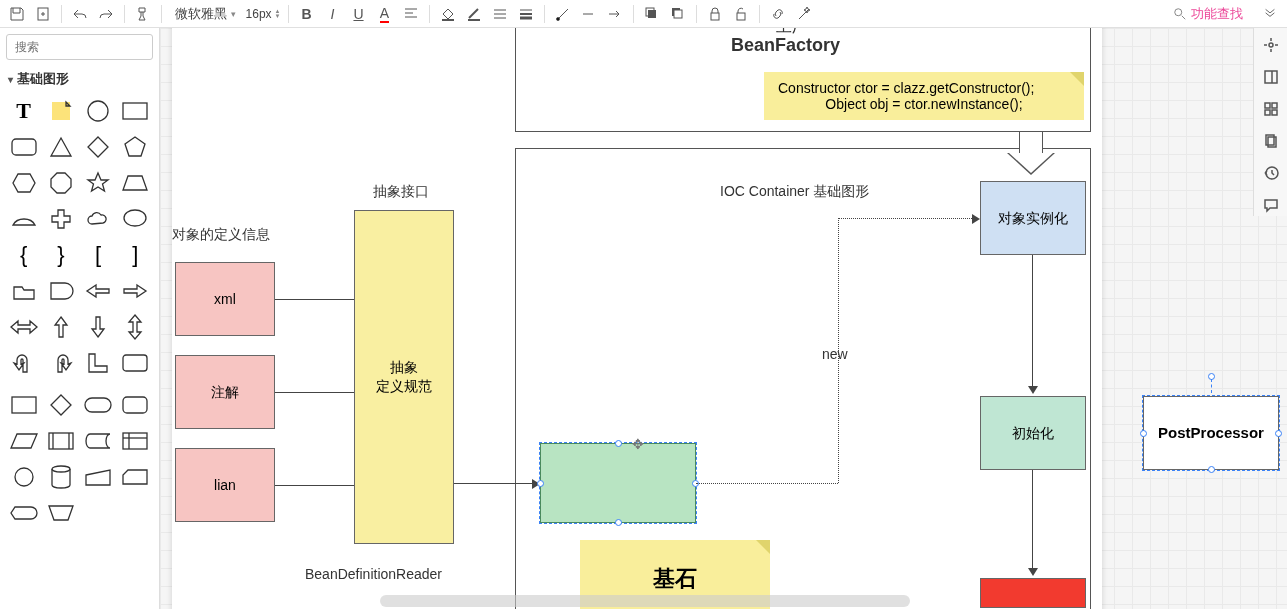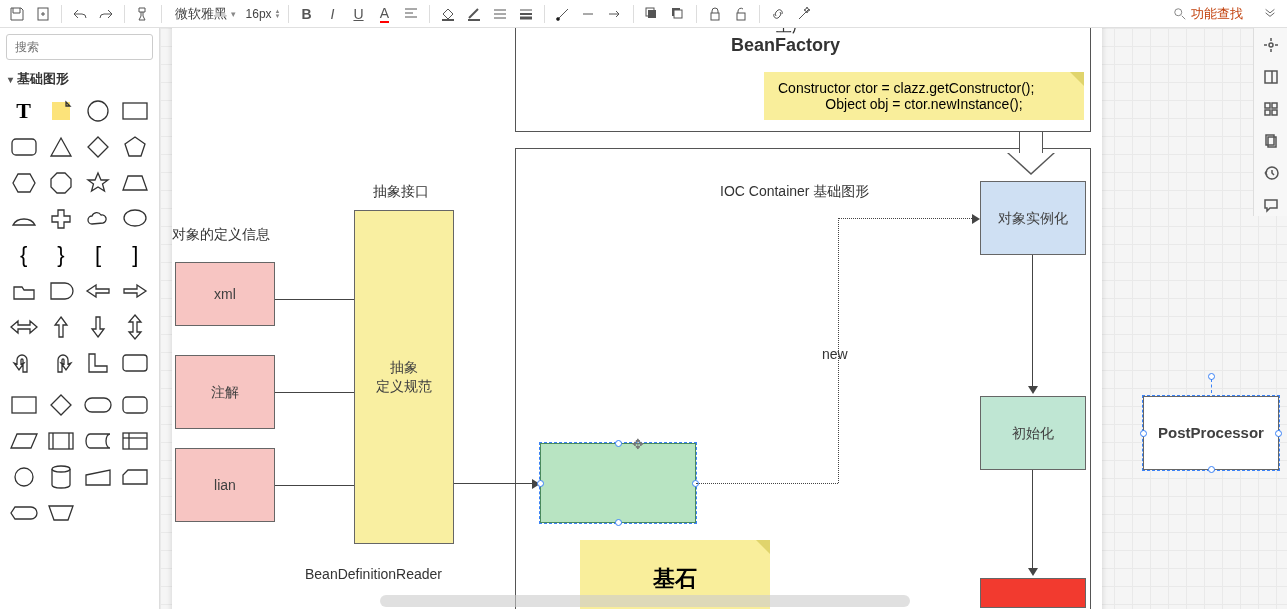--- a/index.html
+++ b/index.html
@@ -35,21 +35,21 @@
   display: flex; align-items: center; gap: 4px;
   font-size: 13px; color: #444; padding: 0 6px;
 }
 .font-select .caret { font-size: 9px; color: #888; }
 .size-select { display: flex; align-items: center; gap:3px; font-size:12px; color:#444; }
 .size-select .spin { display:flex; flex-direction:column; font-size:6px; line-height:5px; color:#888;}
 
 .search-box {
   margin-left: auto;
   display: flex; align-items: center; gap: 4px;
-  color: #c2410c; font-size: 13px;
+  color: #ec4899; font-size: 13px;
 }
 .collapse-btn {
   margin-left: 12px; font-size: 14px; color: #555;
   width: 22px; text-align: center;
 }
 
 
 .left-panel {
   position: absolute;
   left: 0; top: 28px; bottom: 0;
@@ -130,21 +130,21 @@
   background: #fff;
   box-shadow: 0 0 6px rgba(0,0,0,0.15);
 }
 
 
 .node {
   position: absolute;
   display: flex; align-items: center; justify-content: center;
   text-align: center;
   font-size: 14px;
-  color: #404040;
+  color: #000000;
   white-space: pre-line;
   line-height: 1.35;
 }
 .box { border: 1px solid #666; }
 .pink { background: #f7c5c2; }
 .yellow { background: #f9efa1; }
 .green { background: #b8e4c2; border-color:#4a8a5e; }
 .blue { background: #cfe0f3; }
 .teal { background: #bfe6d3; }
 .red { background: #f23a2f; }
@@ -629,21 +629,21 @@
 
   <div class="big-arrow" style="left:847px; top:103px;">
     <div class="stem"></div>
     <div class="head"></div>
   </div>
 
   <div class="label" style="left:213px; top:155px;">抽象接口</div>
   <div class="label" style="left:12px; top:198px;">对象的定义信息</div>
   <div class="label" style="left:560px; top:155px;">IOC   Container 基础图形</div>
 
-  <div class="node box pink" style="left:15px; top:234px; width:100px; height:64px;"><span>xml</span></div>
+  <div class="node box pink" style="left:15px; top:234px; width:100px; height:74px;"><span>xml</span></div>
   <div class="node box pink" style="left:15px; top:420px; width:100px; height:74px;"><span>lian</span></div>
   <div class="node box pink" style="left:15px; top:327px; width:100px; height:74px;"><span>注解</span></div>
 
   <div class="node box yellow" style="left:194px; top:182px; width:100px; height:334px;"><span>抽象
 定义规范</span></div>
 
   <div class="label" style="left:145px; top:538px;">BeanDefinitionReader</div>
 
   <div class="line" style="left:115px; top:271px; width:79px; height:1px;"></div>
   <div class="line" style="left:115px; top:364px; width:79px; height:1px;"></div>

